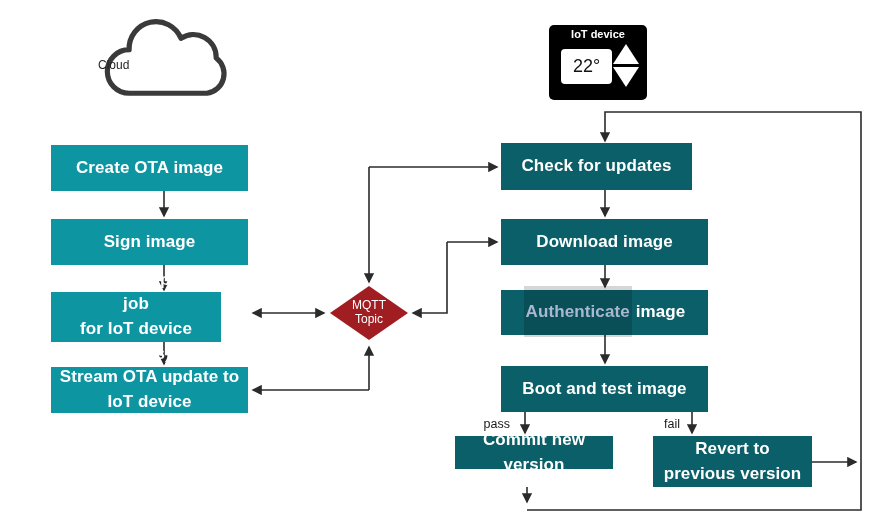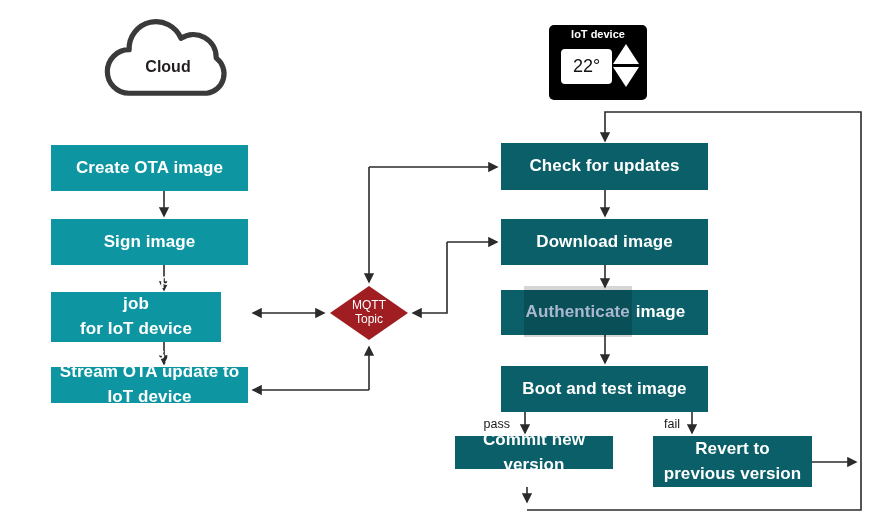--- a/index.html
+++ b/index.html
@@ -25,22 +25,22 @@
   .mqtt-label{position:absolute;left:330px;top:298px;width:78px;text-align:center;
         color:#fff;font-weight:400;font-size:12px;line-height:1.2;white-space:pre-line;z-index:2;}
 
   
   .branch-label{position:absolute;text-align:right;font-weight:400;font-size:12.5px;
         color:#1A1A1A;z-index:2;}
 
   
   .cloud-wrap{position:absolute;left:98px;top:10px;width:140px;height:96px;z-index:2;}
   .cloud-path{fill:#ffffff;stroke:#3A3A3A;stroke-width:5;stroke-linejoin:round;}
-  .cloud-label{position:absolute;left:0;top:48px;width:140px;text-align:center;
-        color:#231F20;font-weight:700;font-size:16px;}
+  .cloud-label{position:absolute;left:0;top:48px;width:140px;text-align:left;
+        color:#231F20;font-weight:400;font-size:12px;}
 
   
   .iot{position:absolute;left:549px;top:25px;width:98px;height:75px;
         background:var(--color-device_bg,#000);border-radius:5px;z-index:2;}
   .iot-label{position:absolute;top:3px;left:0;right:0;text-align:center;color:#fff;
         font-weight:700;font-size:11px;}
   .iot-screen{position:absolute;left:12px;top:24px;width:51px;height:35px;background:#fff;
         color:#121212;font-size:18px;display:flex;align-items:center;justify-content:center;
         border-radius:4px;}
   .tri{position:absolute;width:0;height:0;border-left:13px solid transparent;
@@ -109,29 +109,29 @@
   <div class="node left" style="left:51px;top:145px;width:197px;height:46px">
     <span>Create OTA image</span>
   </div>
   <div class="node left" style="left:51px;top:219px;width:197px;height:46px">
     <span>Sign image</span>
   </div>
   <div class="node left" style="left:51px;top:292px;width:170px;height:50px">
     <span>Start OTA update job
 for IoT device group(s)</span>
   </div>
-  <div class="node left" style="left:51px;top:367px;width:197px;height:36px">
+  <div class="node left" style="left:51px;top:367px;width:197px;height:46px">
     <span>Stream OTA update to
 IoT device</span>
   </div>
 
   <div class="mqtt-label">MQTT
 Topic</div>
 
-  <div class="node right" style="left:501px;top:143px;width:207px;height:47px">
+  <div class="node right" style="left:501px;top:143px;width:191px;height:47px">
     <span>Check for updates</span>
   </div>
   <div class="node right" style="left:501px;top:219px;width:207px;height:46px">
     <span>Download image</span>
   </div>
   <div class="node right" style="left:501px;top:290px;width:207px;height:45px">
     <span><span class="hl">Authenticate</span><span class="rest">image</span></span>
   </div>
   <div class="node right" style="left:501px;top:366px;width:207px;height:46px">
     <span>Boot and test image</span>

